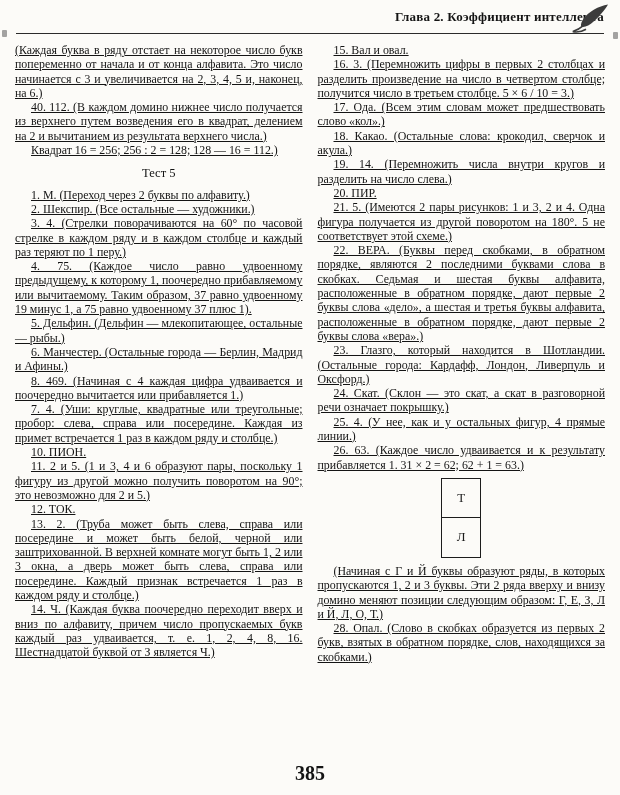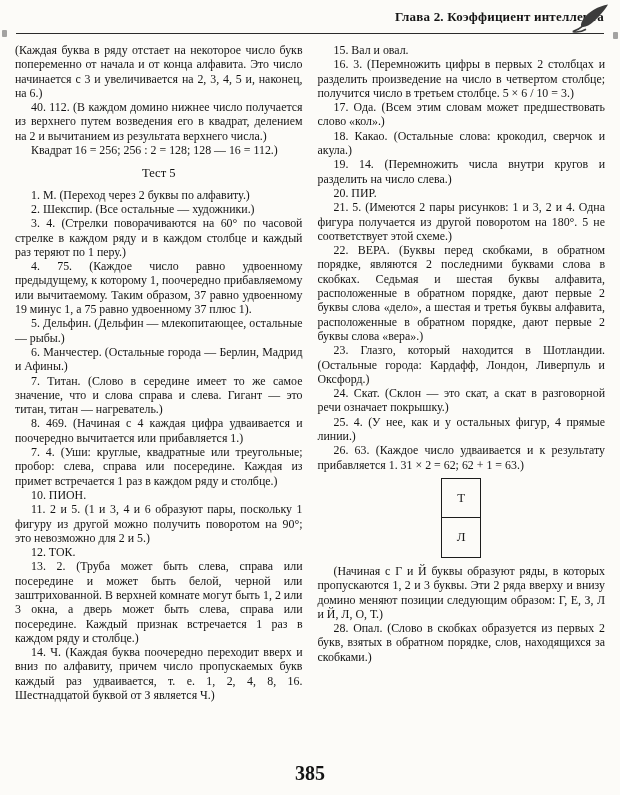--- a/index.html
+++ b/index.html
@@ -11,21 +11,21 @@
   }
   .header { position:relative; padding:9px 16px 0 16px; }
   .chapter-title { text-align:right; font-weight:bold; font-size:13px; letter-spacing:.2px; }
   .header-rule { border-bottom:1.3px solid #2b2b2b; margin-top:8px; }
   .quill { position:absolute; right:8px; top:1px; width:48px; height:34px; }
   .margin-mark { position:absolute; width:5px; height:7px; background:#5a5a5a; opacity:.55; border-radius:1px; }
   .mark-left { left:2px; top:30px; }
   .mark-right { right:2px; top:32px; }
   .columns { display:flex; gap:15px; padding:9px 15px 0 15px; }
   .col { flex:1; min-width:0; font-size:11.9px; line-height:14.3px; text-align:justify; }
-  p.para { text-indent:16px; }
+  p.para { text-indent:16px;text-decoration:underline; }
   p.no-indent { text-indent:0; }
   .section-heading { text-align:center; font-weight:normal; font-size:12.6px; margin:9px 0 7px 0; text-indent:0; }
   .domino { width:40px; margin:6px auto 6px auto; border:1.6px solid #1c1c1c; background:#fcfbf8; }
   .domino .cell { height:39px; display:flex; align-items:center; justify-content:center; font-size:13px; color:#1c1c1c; }
   .domino .cell.top { border-bottom:1.6px solid #1c1c1c; }
   .footer { position:absolute; bottom:10px; left:0; right:0; text-align:center; font-weight:bold; font-size:20px; }
 </style>
 </head>
 <body>
 
@@ -49,21 +49,20 @@
       <p class="para no-indent">(Каждая буква в ряду отстает на некоторое число букв попеременно от начала и от конца алфавита. Это число начинается с 3 и увеличивается на 2, 3, 4, 5 и, наконец, на 6.)</p>
       <p class="para">40. 112. (В каждом домино нижнее число получается из верхнего путем возведения его в квадрат, делением на 2 и вычитанием из результата верхнего числа.)</p>
       <p class="para">Квадрат 16 = 256; 256 : 2 = 128; 128 — 16 = 112.)</p>
       <p class="section-heading">Тест 5</p>
       <p class="para">1. М. (Переход через 2 буквы по алфавиту.)</p>
       <p class="para">2. Шекспир. (Все остальные — художники.)</p>
       <p class="para">3. 4. (Стрелки поворачиваются на 60° по часовой стрелке в каждом ряду и в каждом столбце и каждый раз теряют по 1 перу.)</p>
       <p class="para">4. 75. (Каждое число равно удвоенному предыдущему, к которому 1, поочередно прибавляемому или вычитаемому. Таким образом, 37 равно удвоенному 19 минус 1, а 75 равно удвоенному 37 плюс 1).</p>
       <p class="para">5. Дельфин. (Дельфин — млекопитающее, остальные — рыбы.)</p>
       <p class="para">6. Манчестер. (Остальные города — Берлин, Мадрид и Афины.)</p>
-      <p class="para">7. Титан. (Слово в середине имеет то же самое значение, что и слова справа и слева. Гигант — это титан, титан — нагреватель.)</p>
       <p class="para">8. 469. (Начиная с 4 каждая цифра удваивается и поочередно вычитается или прибавляется 1.)</p>
       <p class="para">7. 4. (Уши: круглые, квадратные или треугольные; пробор: слева, справа или посередине. Каждая из примет встречается 1 раз в каждом ряду и столбце.)</p>
       <p class="para">10. ПИОН.</p>
       <p class="para">11. 2 и 5. (1 и 3, 4 и 6 образуют пары, поскольку 1 фигуру из другой можно получить поворотом на 90°; это невозможно для 2 и 5.)</p>
       <p class="para">12. ТОК.</p>
       <p class="para">13. 2. (Труба может быть слева, справа или посередине и может быть белой, черной или заштрихованной. В верхней комнате могут быть 1, 2 или 3 окна, а дверь может быть слева, справа или посередине. Каждый признак встречается 1 раз в каждом ряду и столбце.)</p>
       <p class="para">14. Ч. (Каждая буква поочередно переходит вверх и вниз по алфавиту, причем число пропускаемых букв каждый раз удваивается, т. е. 1, 2, 4, 8, 16. Шестнадцатой буквой от З является Ч.)</p>
     </div>
 
     <div class="col">

